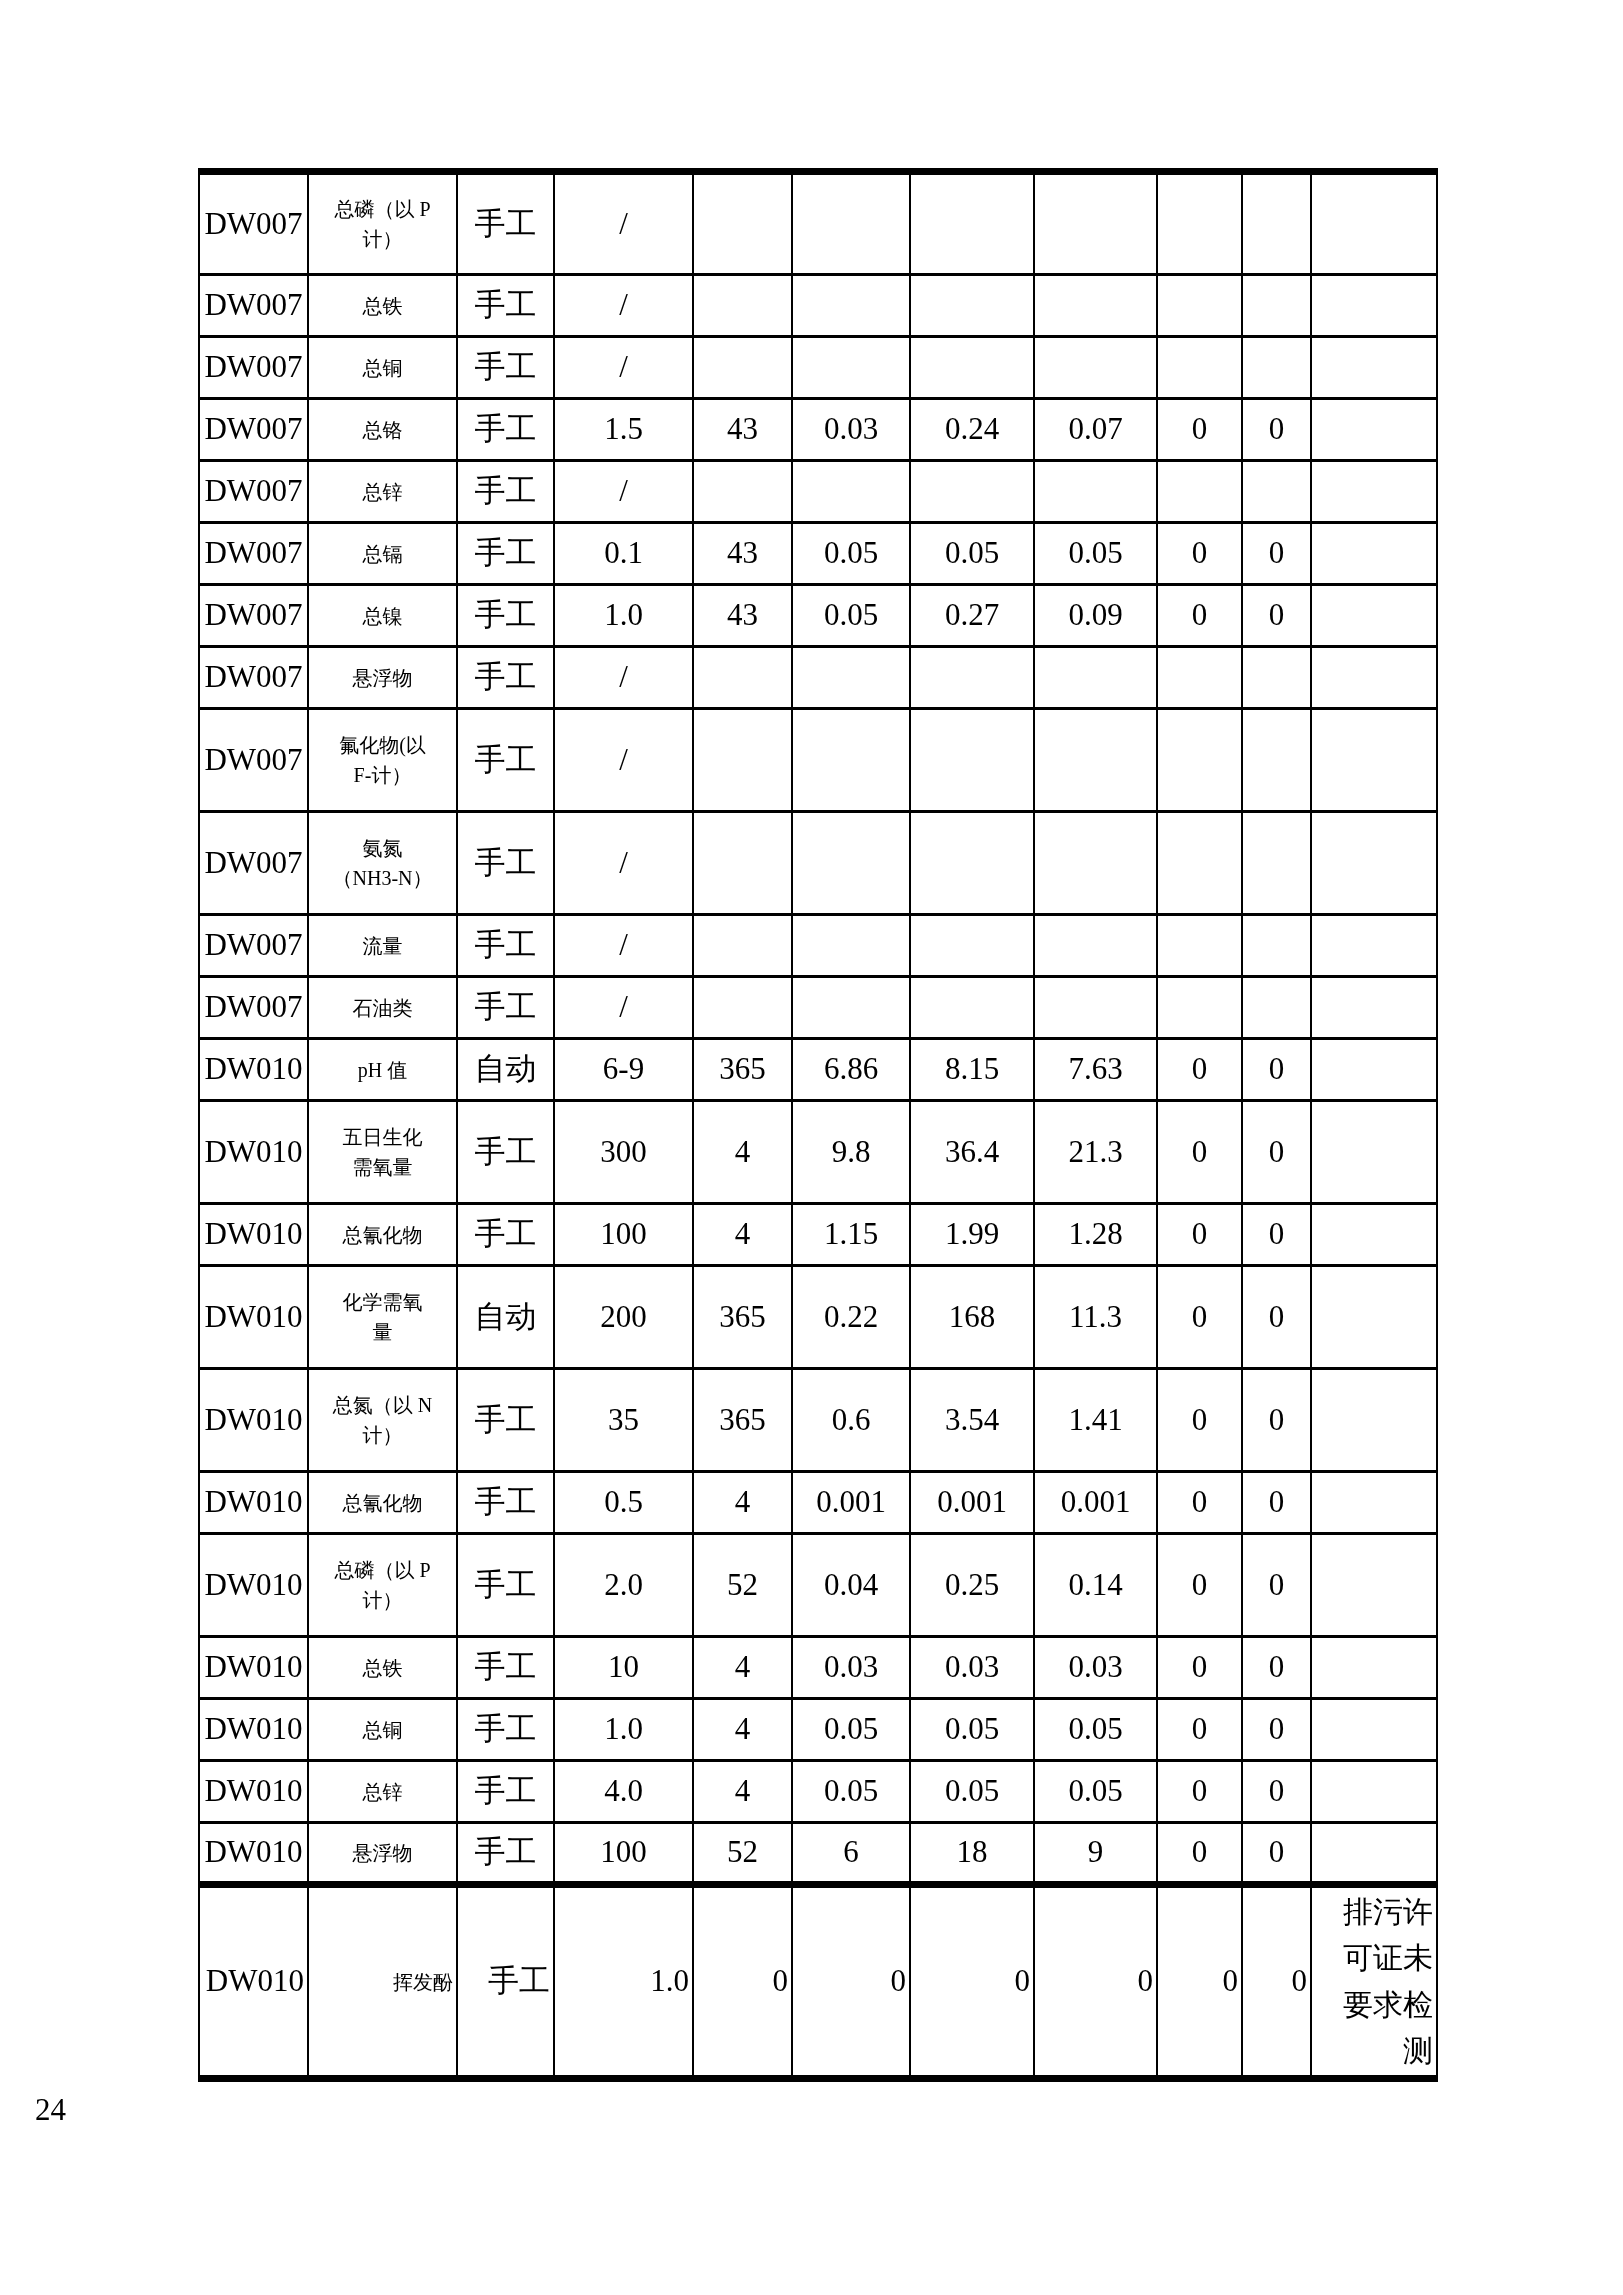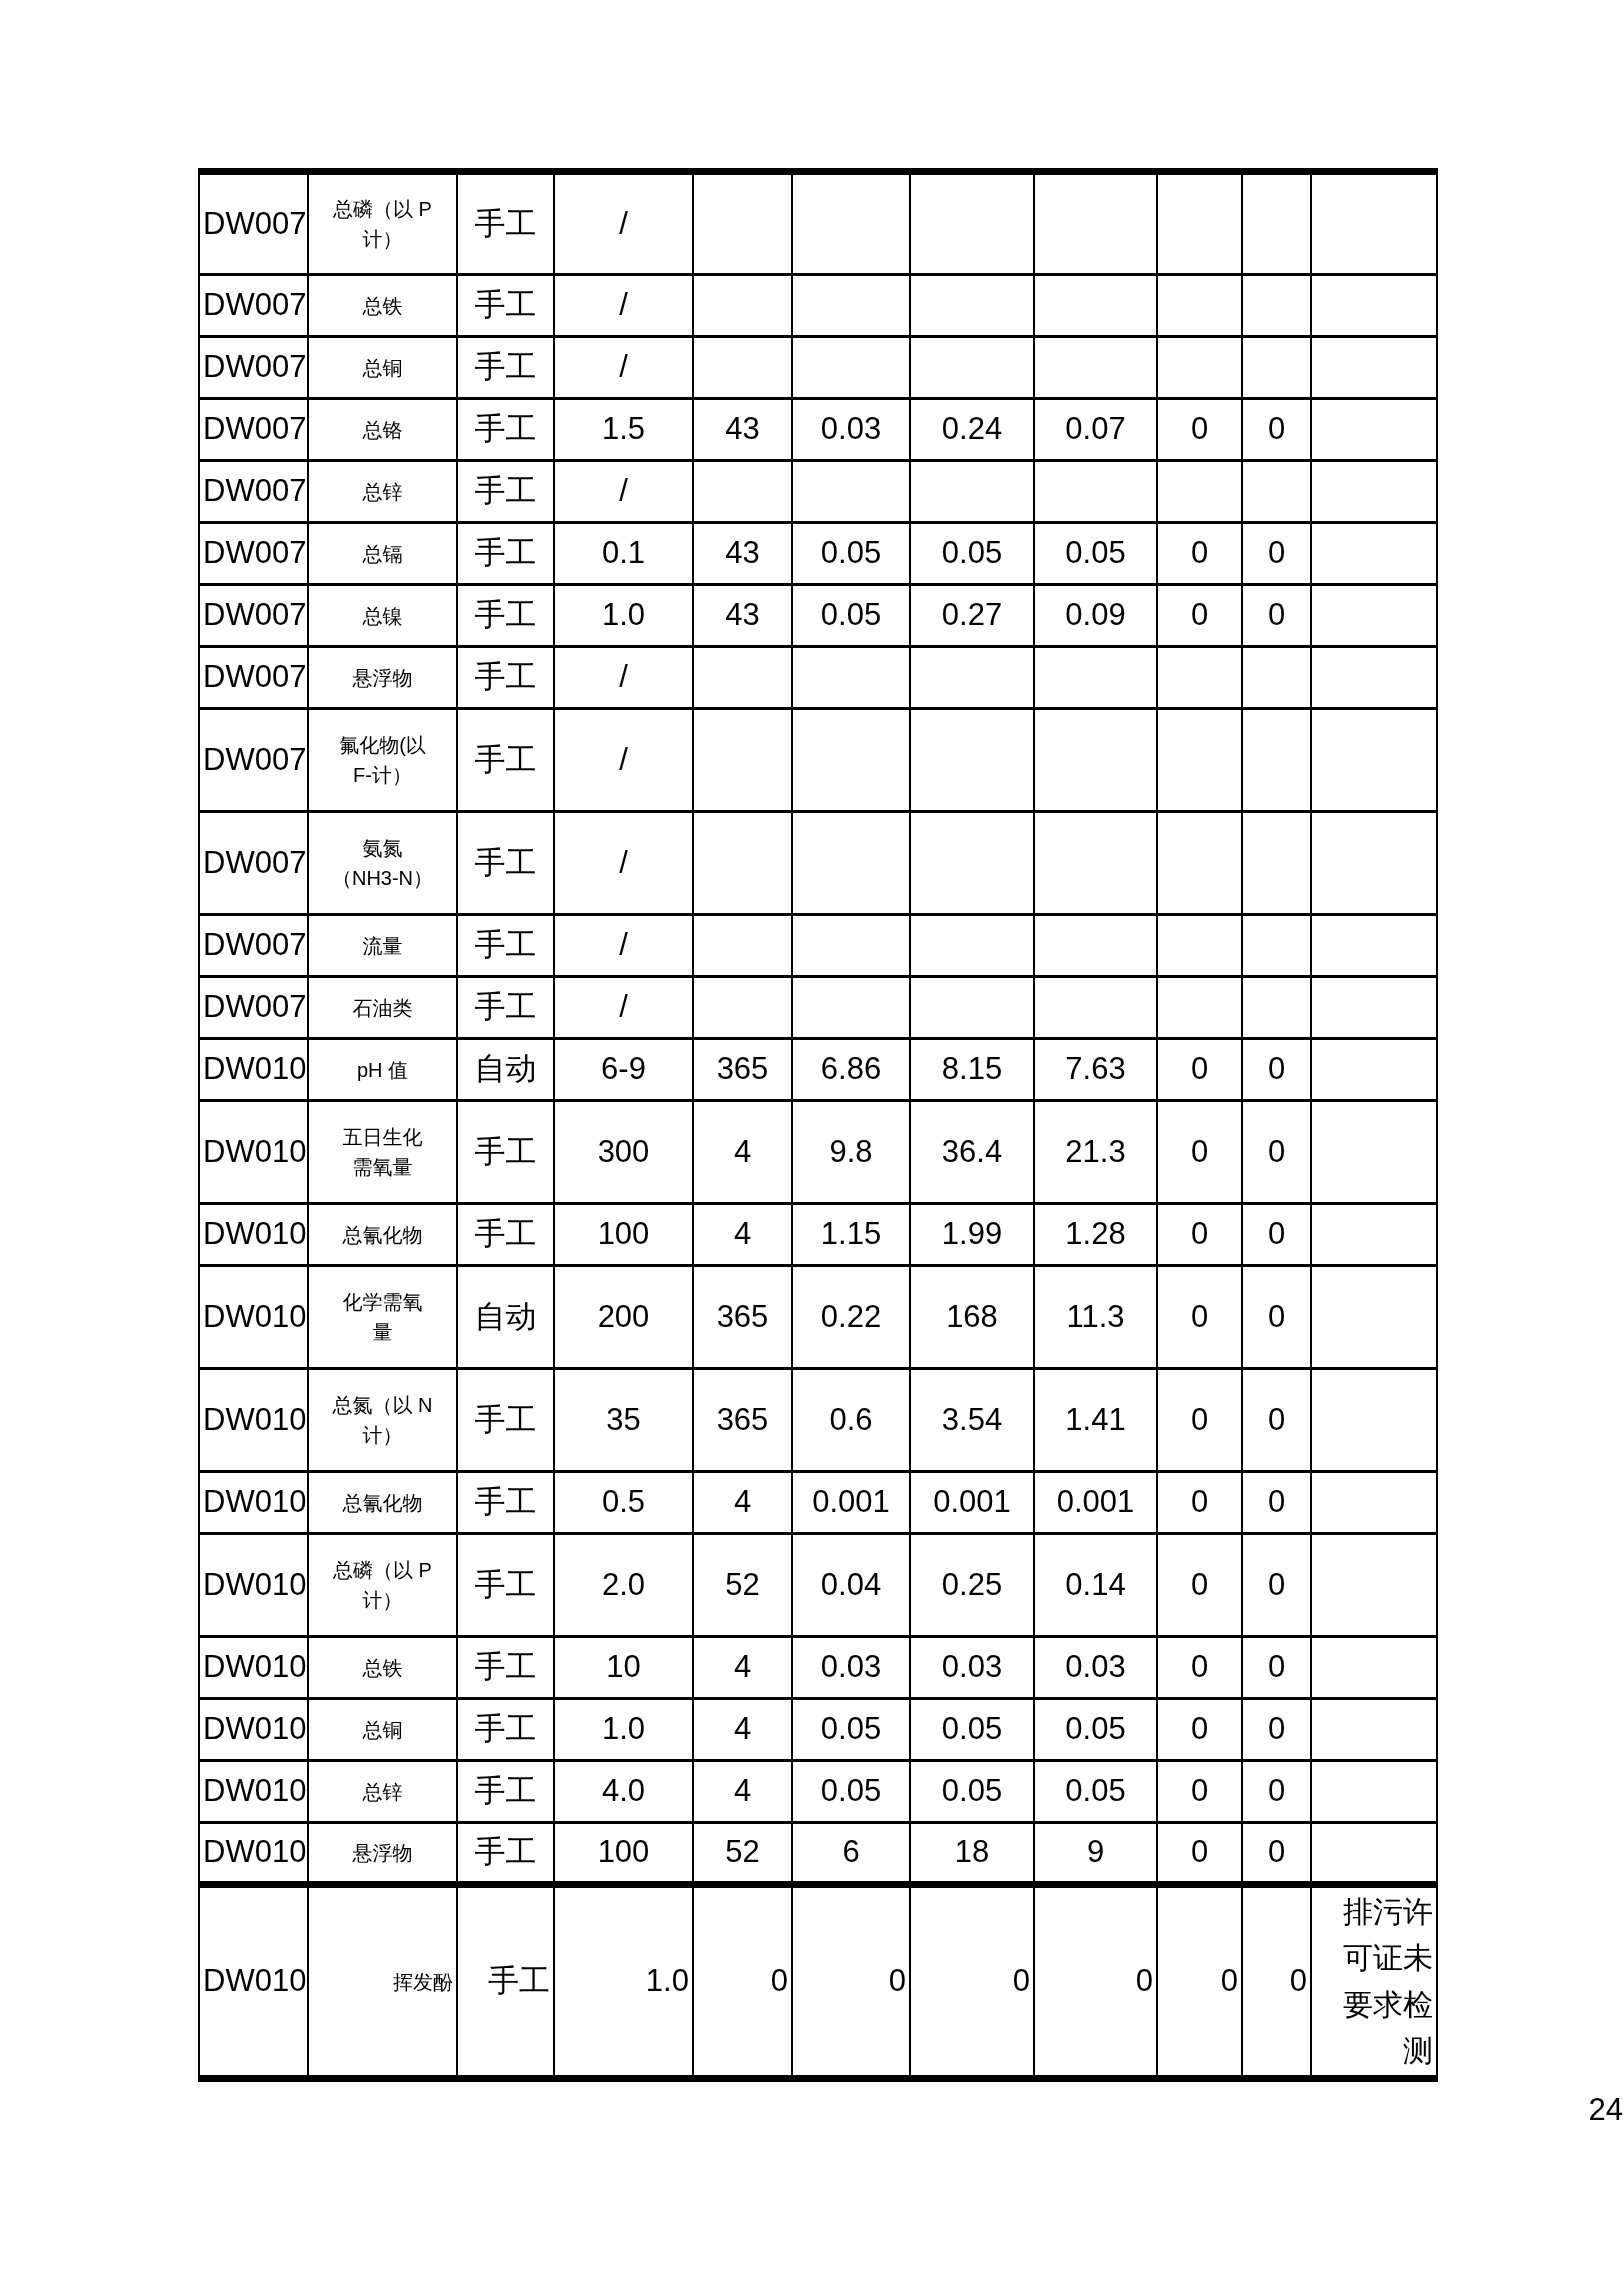--- a/index.html
+++ b/index.html
@@ -6,21 +6,21 @@
     margin: 0;
     padding: 0;
     background: #ffffff;
   }
   .page {
     position: relative;
     width: 1623px;
     height: 2295px;
     background: #ffffff;
     overflow: hidden;
-    font-family: Liberation Sans, sans-serif;
+    font-family: Liberation Serif, serif;
     color: #000000;
   }
   table.monitor {
     position: absolute;
     left: 198px;
     top: 168px;
     width: 1237px;
     table-layout: fixed;
     border-collapse: collapse;
     border-top: 7.2px solid #000;
@@ -65,21 +65,21 @@
   .col-avg    { width: 123px; }
   .col-exc    { width: 85px; }
   .col-rate   { width: 69px; }
   .col-remark { width: 126px; }
 
   .page-number {
     position: absolute;
     left: 0;
     right: 0;
     top: 2094px;
-    text-align: right;
+    text-align: left;
     font-size: 31px;
     line-height: 1;
     padding-left: 35px;
   }
 </style>
 </head>
 <body>
 
 <div class="page">
 

